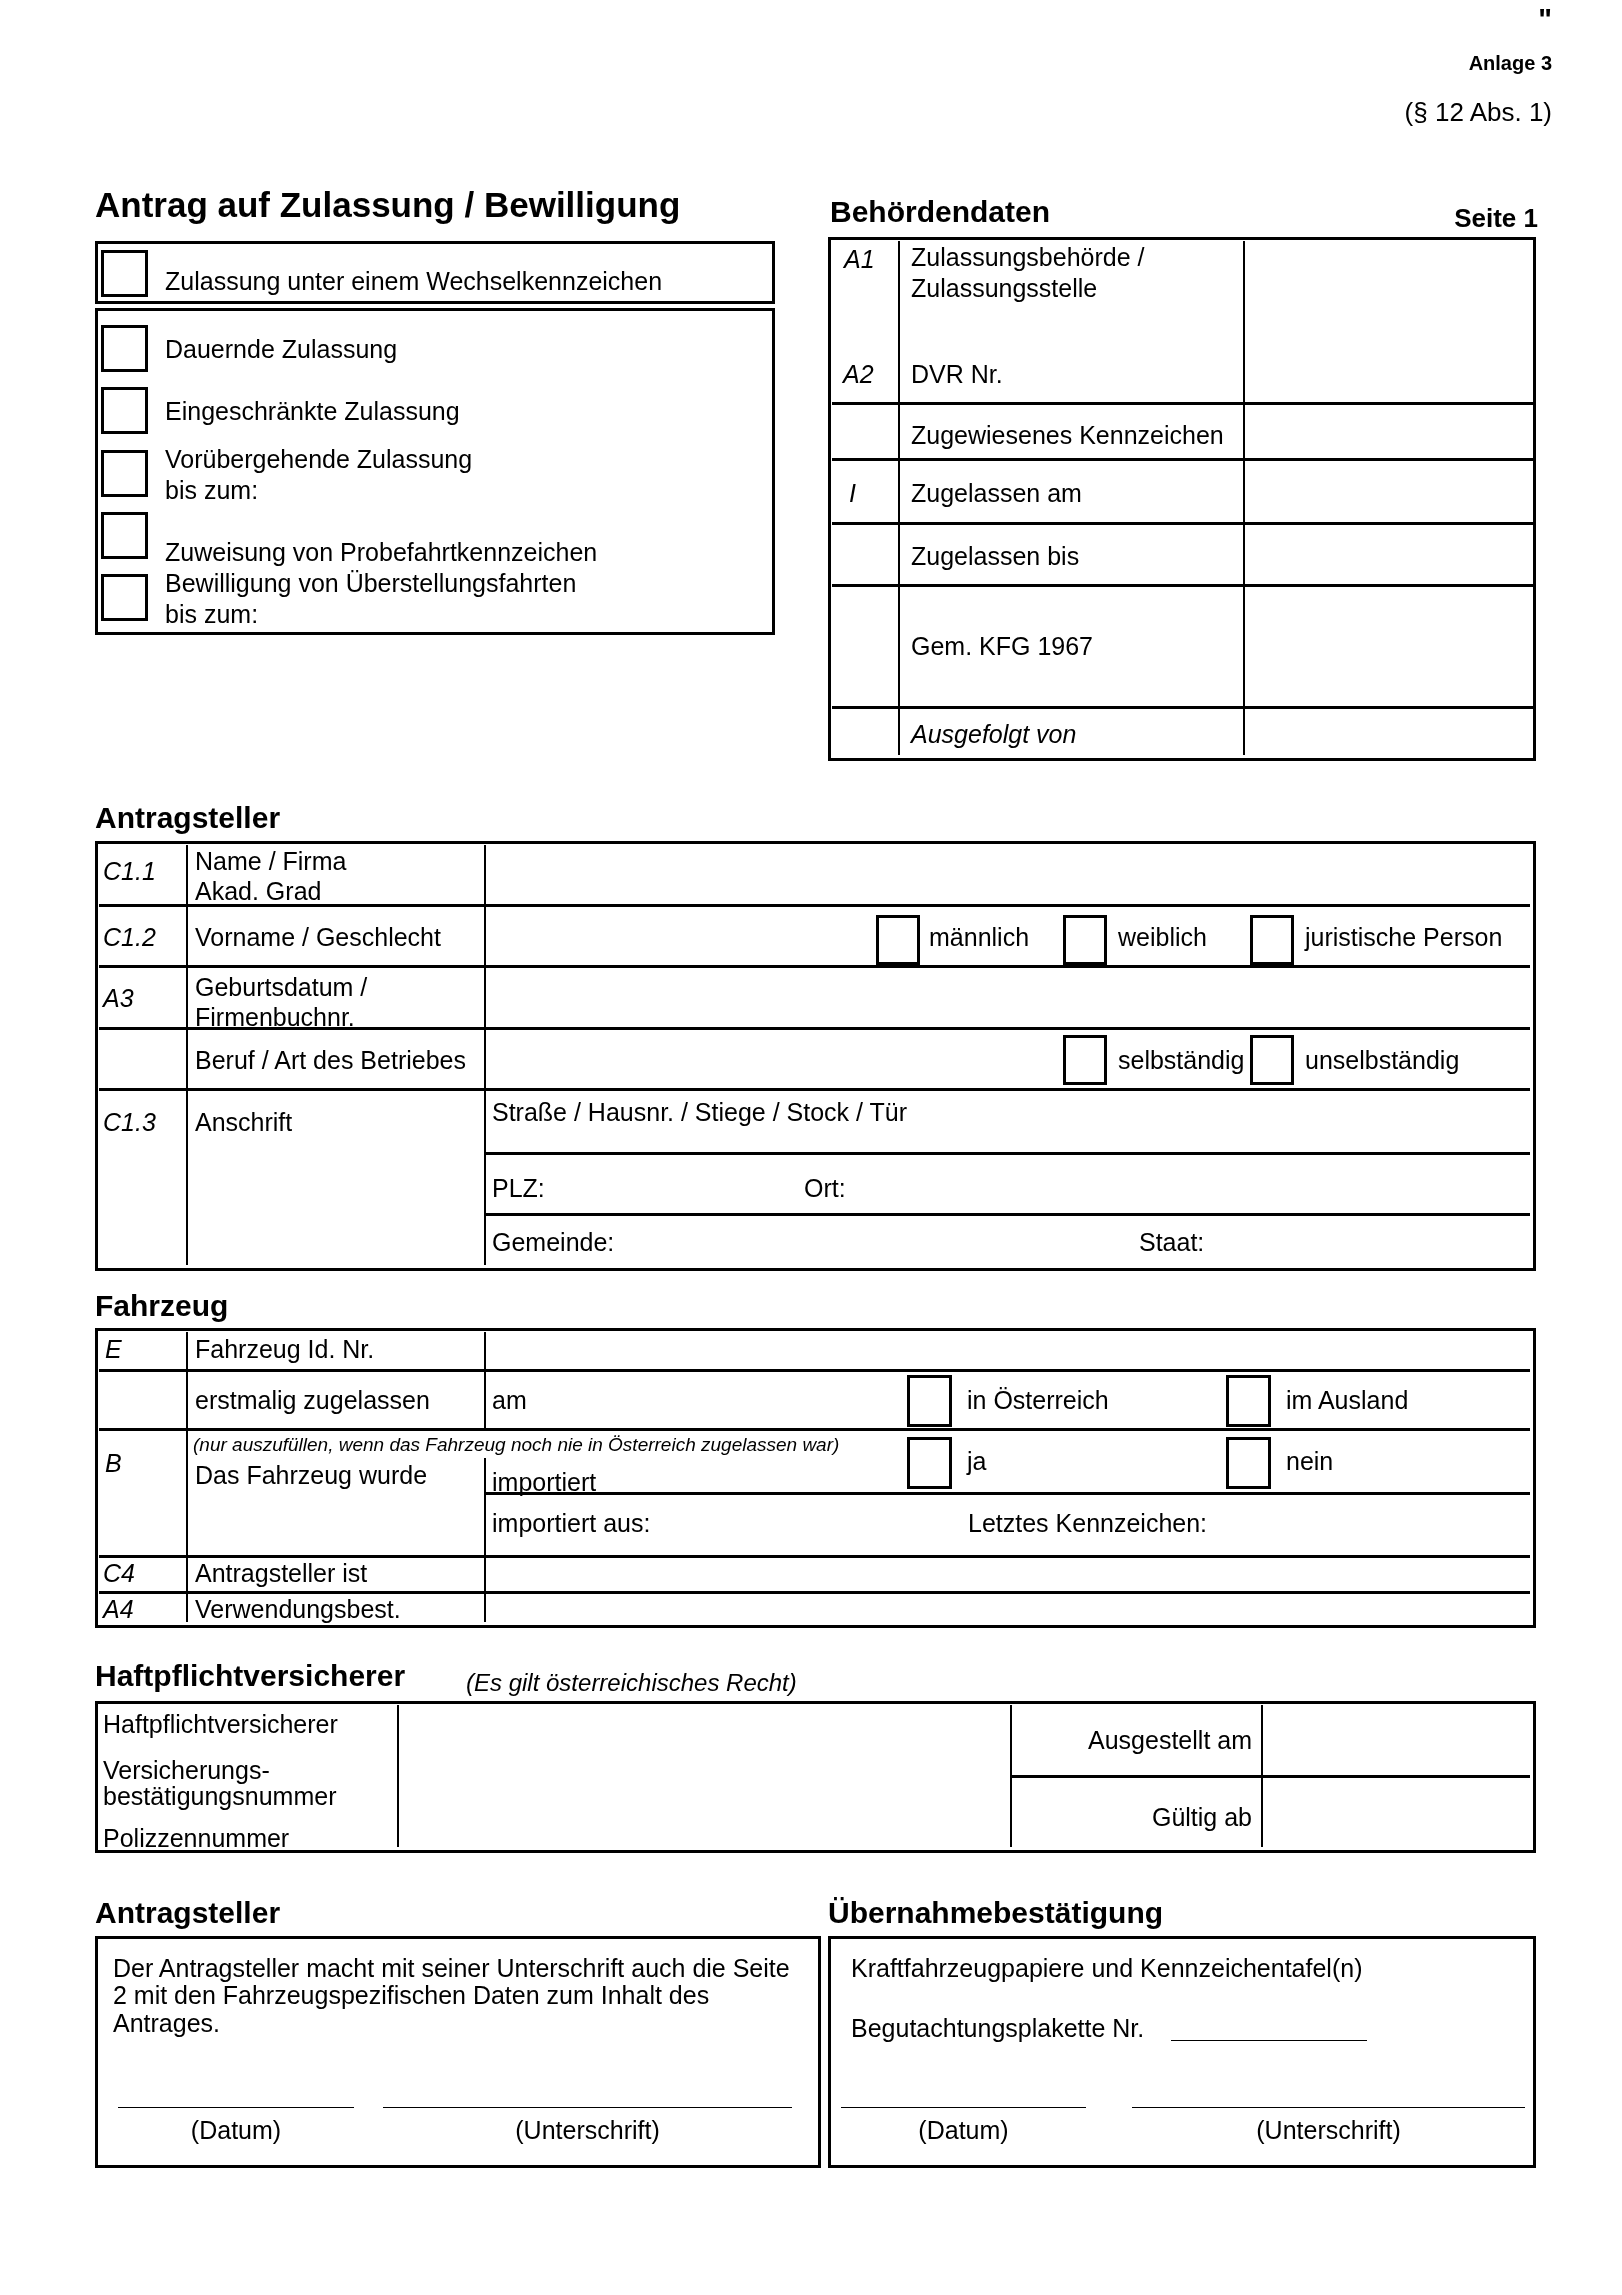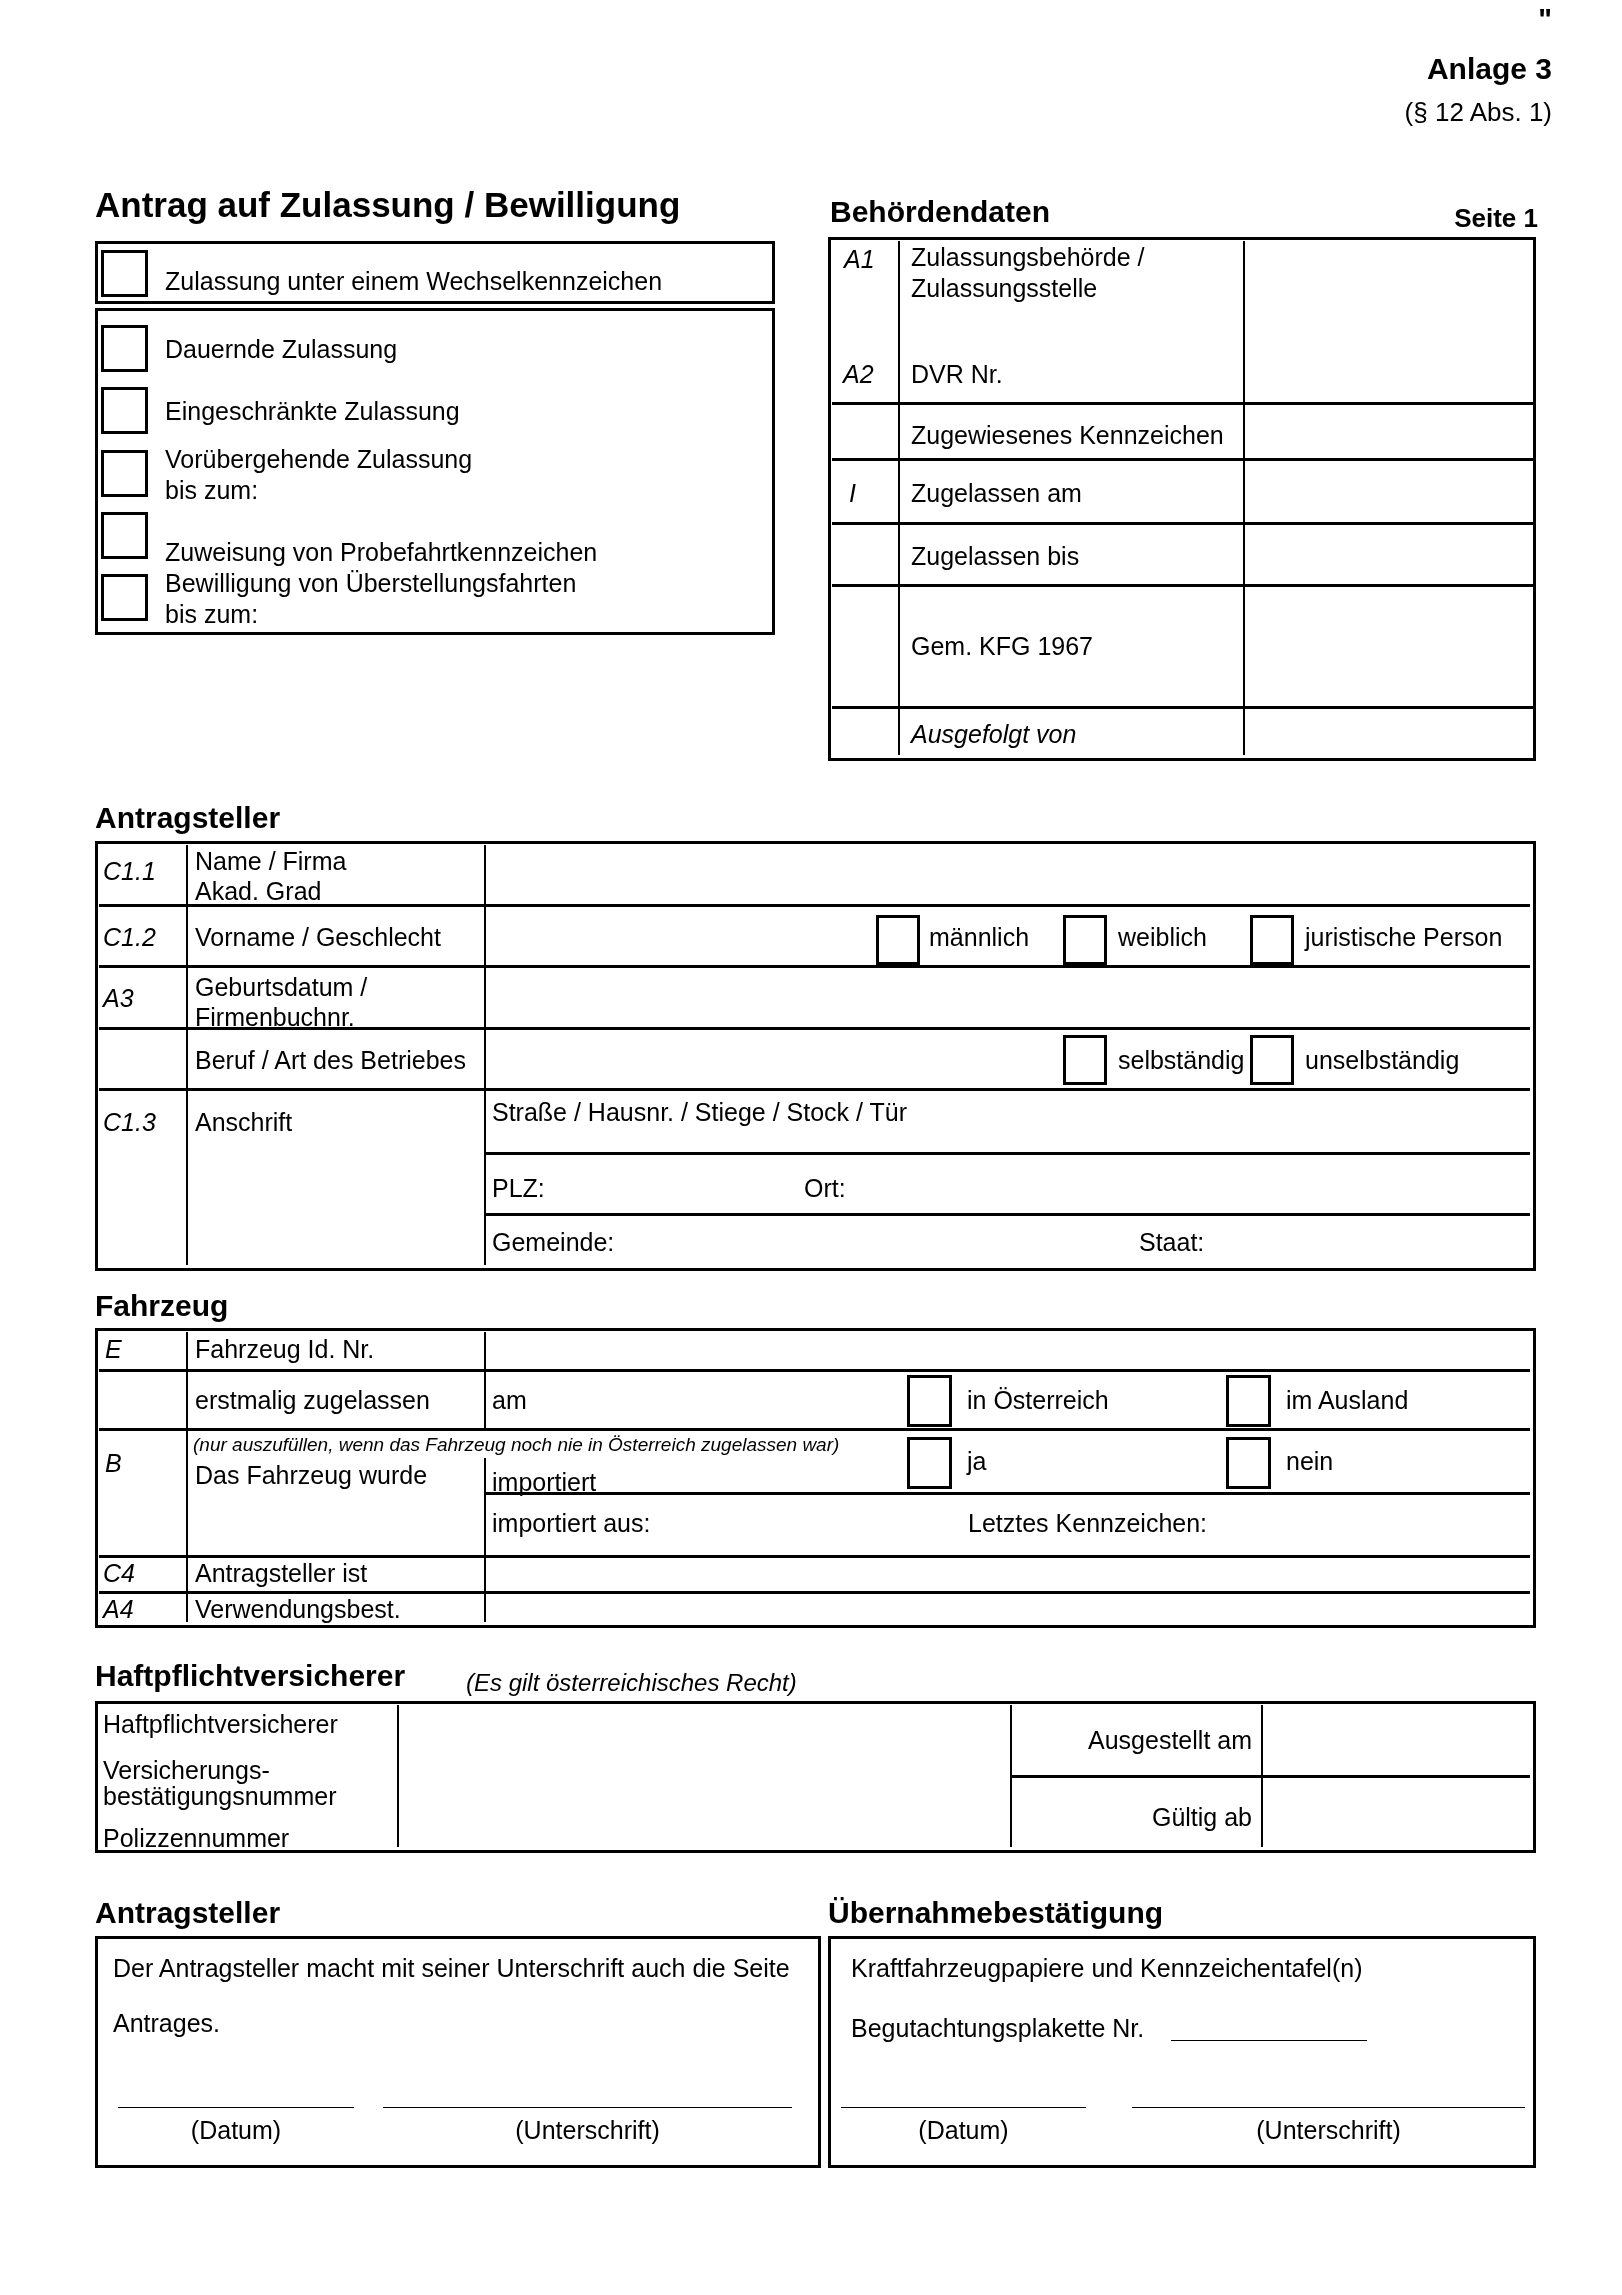--- a/index.html
+++ b/index.html
@@ -22,21 +22,21 @@
   .sig{position:absolute;height:1.3px;background:#000;}
   .ctr{text-align:center;}
   .rt{text-align:right;}
 </style>
 </head>
 <body>
 
 <div id="page">
 
   <div class="lbl b" style="right:71px;top:2.6px;font-size:29px;">"</div>
-  <div class="lbl b" style="right:71px;top:52px;font-size:30px;">Anlage 3</div>
+  <div class="lbl b" style="right:71px;top:52px;font-size:20px;">Anlage 3</div>
   <div class="lbl" style="right:71px;top:97px;font-size:26px;">(§ 12 Abs. 1)</div>
 
   <div class="h-title" style="left:95px;top:185px;">Antrag auf Zulassung / Bewilligung</div>
 
   <div class="box" style="left:95px;top:241px;width:674px;height:57px;"></div>
   <div class="cb" style="left:101px;top:250px;width:41px;height:41px;"></div>
   <div class="lbl" style="left:165px;top:267px;">Zulassung unter einem Wechselkennzeichen</div>
 
   <div class="box" style="left:95px;top:308px;width:674px;height:321px;"></div>
 
@@ -175,20 +175,21 @@
   <div class="lbl" style="left:103px;top:1710px;">Haftpflichtversicherer</div>
   <div class="lbl" style="left:103px;top:1756px;">Versicherungs-</div>
   <div class="lbl" style="left:103px;top:1782px;">bestätigungsnummer</div>
   <div class="lbl" style="left:103px;top:1824px;">Polizzennummer</div>
   <div class="lbl rt" style="left:1016px;top:1726px;width:236px;text-align:right;">Ausgestellt am</div>
   <div class="lbl rt" style="left:1016px;top:1803px;width:236px;">Gültig ab</div>
 
   <div class="h-sec" style="left:95px;top:1896px;">Antragsteller</div>
   <div class="tbl" style="left:95px;top:1936px;width:720px;height:226px;"></div>
   <div class="lbl" style="left:113px;top:1954px;">Der Antragsteller macht mit seiner Unterschrift auch die Seite</div>
+  <div class="lbl" style="left:113px;top:1981px;">2 mit den Fahrzeugspezifischen Daten zum Inhalt des</div>
   <div class="lbl" style="left:113px;top:2009px;">Antrages.</div>
   <div class="sig" style="left:118px;top:2107px;width:236px;"></div>
   <div class="sig" style="left:383px;top:2107px;width:409px;"></div>
   <div class="lbl ctr" style="left:118px;top:2116px;width:236px;">(Datum)</div>
   <div class="lbl ctr" style="left:383px;top:2116px;width:409px;">(Unterschrift)</div>
 
   <div class="h-sec" style="left:828px;top:1896px;">Übernahmebestätigung</div>
   <div class="tbl" style="left:828px;top:1936px;width:702px;height:226px;"></div>
   <div class="lbl" style="left:851px;top:1954px;">Kraftfahrzeugpapiere und Kennzeichentafel(n)</div>
   <div class="lbl" style="left:851px;top:2014px;">Begutachtungsplakette Nr.</div>

